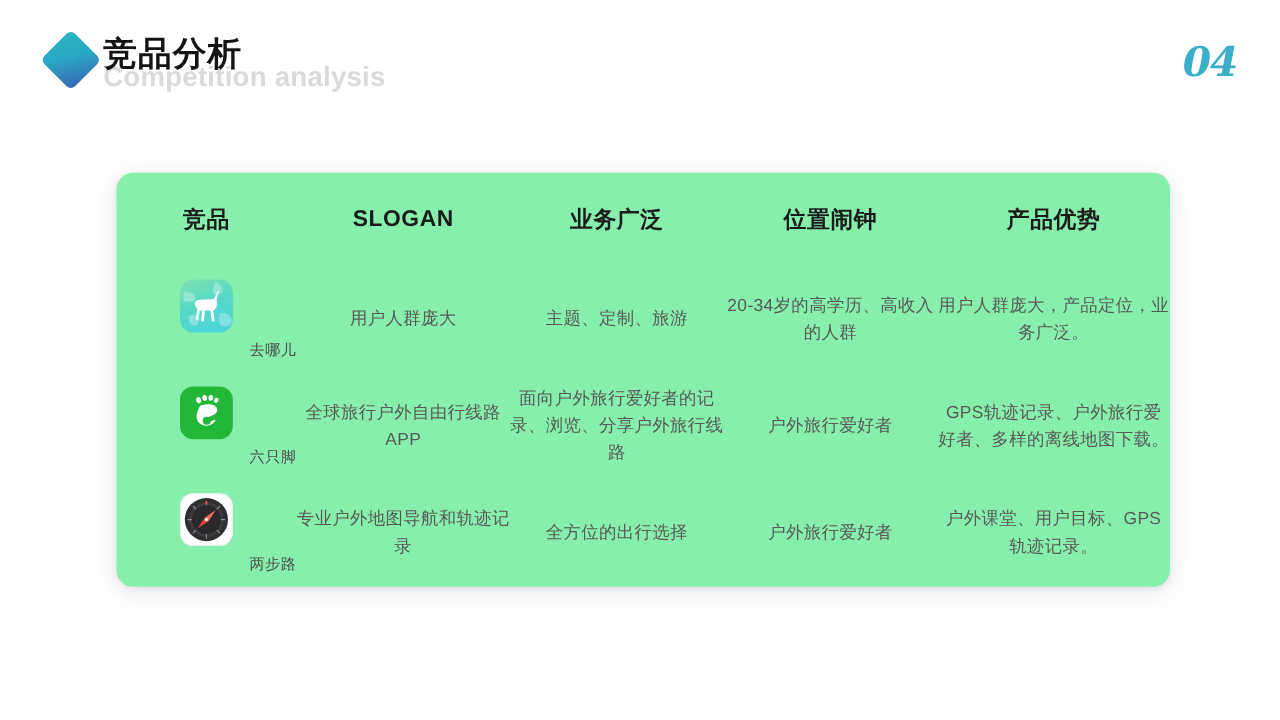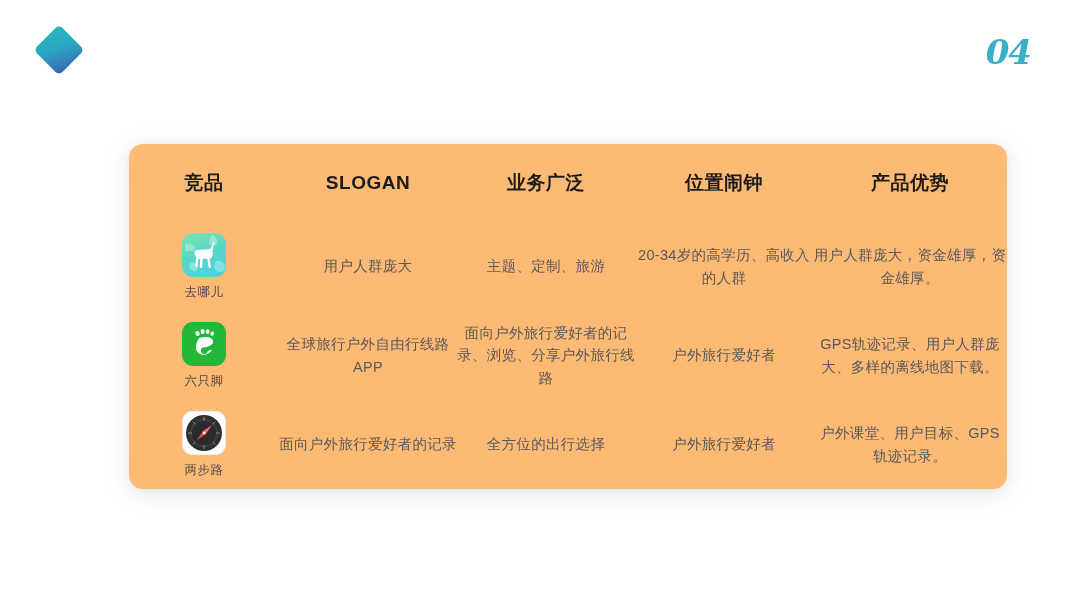--- a/index.html
+++ b/index.html
@@ -78,24 +78,23 @@
     text-align: right;
   }
 
   
   #comparison-card {
     position: absolute;
     left: 97px;
     top: 144px;
     width: 878px;
     height: 345px;
-    background: #fdba74;
+    background: #86efac;
     border-radius: 14px;
     box-shadow: 0 4px 22px rgba(120, 125, 135, 0.20), 0 1px 4px rgba(120,125,135,0.10);
-    margin-left: 32px;
   }
 
   table#comparison-table {
     width: 100%;
     height: 100%;
     border-collapse: collapse;
     table-layout: fixed;
   }
 
   table#comparison-table th,
@@ -126,21 +125,21 @@
   .cell-text {
     font-size: 14.5px;
     line-height: 1.55;
     color: #595959;
     text-align: center;
     padding: 0 8px;
     letter-spacing: 0.3px;
   }
 
   
-  .brand-cell { text-align: center; }
+  .brand-cell { text-align: right; }
 
   .app-icon {
     width: 44px;
     height: 44px;
     border-radius: 11px;
     margin: 0 auto;
     position: relative;
     overflow: hidden;
   }
 
@@ -170,20 +169,24 @@
   }
   .icon-liangbulu svg { position: absolute; left: 0; top: 0; }
 </style>
 </head>
 <body>
 
 <div id="slide-header">
 
   <div id="diamond-icon"></div>
 
+  <div id="header-title-group">
+    <div id="header-subtitle">Competition analysis</div>
+    <div id="header-title">竞品分析</div>
+  </div>
 
   <div id="page-number">04</div>
 </div>
 
 <div id="comparison-card">
   <table id="comparison-table">
     <colgroup>
       <col class="col-brand">
       <col class="col-slogan">
       <col class="col-pos">
@@ -213,21 +216,21 @@
               </g>
               <path fill="#ffffff" d="M31.6 13.2c-.9-.6-1.6-.2-2.1.5-.4.6-.6 1.4-1.1 1.9-.6.6-1.6.7-2.5.7-3.1.1-6.3.1-9.4.4-1.3.1-2.8.4-3.6 1.5-.7 1-.6 2.4-.2 3.5.3.9.9 1.8 1.7 2.3l-1.2 8.6c-.1.7.4 1.3 1.1 1.3.6 0 1.1-.4 1.2-1l1-7.2c.6.1 1.2.1 1.8.1l-.6 8c0 .7.5 1.2 1.2 1.2.6 0 1.1-.5 1.2-1.1l.6-8.2h4.6l1.3 8.3c.1.6.6 1.1 1.2 1 .7-.1 1.1-.7 1-1.4l-1.2-7.7c1-.4 1.8-1.1 2.3-2 .8-1.5.9-3.3.8-5-.1-1.3-.3-2.7.1-3.9.2-.6.6-1.1.7-1.7 0-.1 0-.1-.1-.1z"></path>
               <path fill="#ffffff" d="M29.9 12.4c.3-1.1.9-2.1 1.8-2.8.2-.2.6-.3.8-.1.2.2.1.5 0 .7-.5.9-1.1 1.7-1.6 2.6l-1-.4z"></path>
             </svg>
           </div>
           <div class="app-name">去哪儿</div>
         </td>
         <td class="cell-text">用户人群庞大</td>
         <td class="cell-text">主题、定制、旅游</td>
         <td class="cell-text">20-34岁的高学历、高收入的人群</td>
-        <td class="cell-text">用户人群庞大，资金雄厚，资金雄厚。</td>
+        <td class="cell-text">用户人群庞大，产品定位，业务广泛。</td>
       </tr>
 
       <tr>
         <td class="brand-cell">
           <div class="app-icon icon-liuzhijiao">
             <svg width="44" height="44" viewBox="0 0 44 44" aria-hidden="true">
               <g fill="#ffffff">
                 <ellipse cx="15.5" cy="11.5" rx="2.1" ry="2.6" transform="rotate(-15 15.5 11.5)"></ellipse>
                 <ellipse cx="20.6" cy="9.6" rx="2.0" ry="2.5" transform="rotate(-8 20.6 9.6)"></ellipse>
                 <ellipse cx="25.6" cy="9.6" rx="1.9" ry="2.4" transform="rotate(4 25.6 9.6)"></ellipse>
@@ -235,21 +238,21 @@
                 <path d="M16.8 16.2c4.6-1.6 9.6-1.8 12.6.3 2.4 1.7 2.2 4.4.3 6.1-1.3 1.2-3.2 1.7-4.8 2.4-1.5.6-2.7 1.4-2.6 2.6.1.9.9 1.4 1.9 1.5 1.6.2 3.2-.5 4.4-1.3.5-.3 1.1.3.8.8-1.4 2.4-4.1 4-6.9 4.2-3.9.3-7.5-2.1-8.4-5.6-.9-3.4.6-7.1 2.7-11z"></path>
                 <circle cx="22.3" cy="28.6" r="3.4" fill="#23b737"></circle>
               </g>
             </svg>
           </div>
           <div class="app-name">六只脚</div>
         </td>
         <td class="cell-text">全球旅行户外自由行线路APP</td>
         <td class="cell-text">面向户外旅行爱好者的记录、浏览、分享户外旅行线路</td>
         <td class="cell-text">户外旅行爱好者</td>
-        <td class="cell-text">GPS轨迹记录、用户人群庞大、多样的离线地图下载。</td>
+        <td class="cell-text">GPS轨迹记录、户外旅行爱好者、多样的离线地图下载。</td>
       </tr>
 
       <tr>
         <td class="brand-cell">
           <div class="app-icon icon-liangbulu">
             <svg width="44" height="44" viewBox="0 0 44 44" aria-hidden="true">
               <circle cx="22" cy="22" r="18" fill="#2e2e30"></circle>
               <circle cx="22" cy="22" r="14.5" fill="#3c3c3f"></circle>
               <circle cx="22" cy="22" r="12" fill="#2a2a2c"></circle>
               <g stroke="#8f8f93" stroke-width="1" stroke-linecap="round">
@@ -263,21 +266,21 @@
                 <line x1="11" y1="11" x2="13" y2="13"></line>
               </g>
               <path d="M22 5.5l1.3 3h-2.6z" fill="#e8433c"></path>
               <path d="M29.5 14.5L20.6 20.4 14.5 29.5 23.4 23.6z" fill="#e8433c"></path>
               <path d="M29.5 14.5L20.6 20.4 23.4 23.6z" fill="#f36f64"></path>
               <circle cx="22" cy="22" r="1.3" fill="#ffffff"></circle>
             </svg>
           </div>
           <div class="app-name">两步路</div>
         </td>
-        <td class="cell-text">面向户外旅行爱好者的记录</td>
+        <td class="cell-text">专业户外地图导航和轨迹记录</td>
         <td class="cell-text">全方位的出行选择</td>
         <td class="cell-text">户外旅行爱好者</td>
         <td class="cell-text">户外课堂、用户目标、GPS轨迹记录。</td>
       </tr>
 
     </tbody>
   </table>
 </div>
 
 </body></html>

